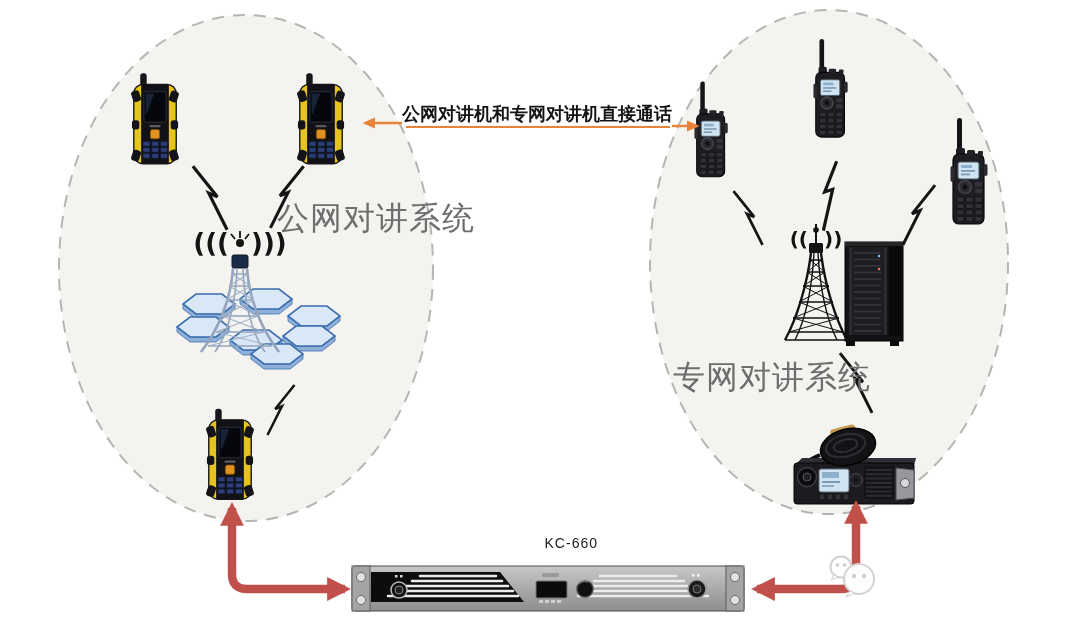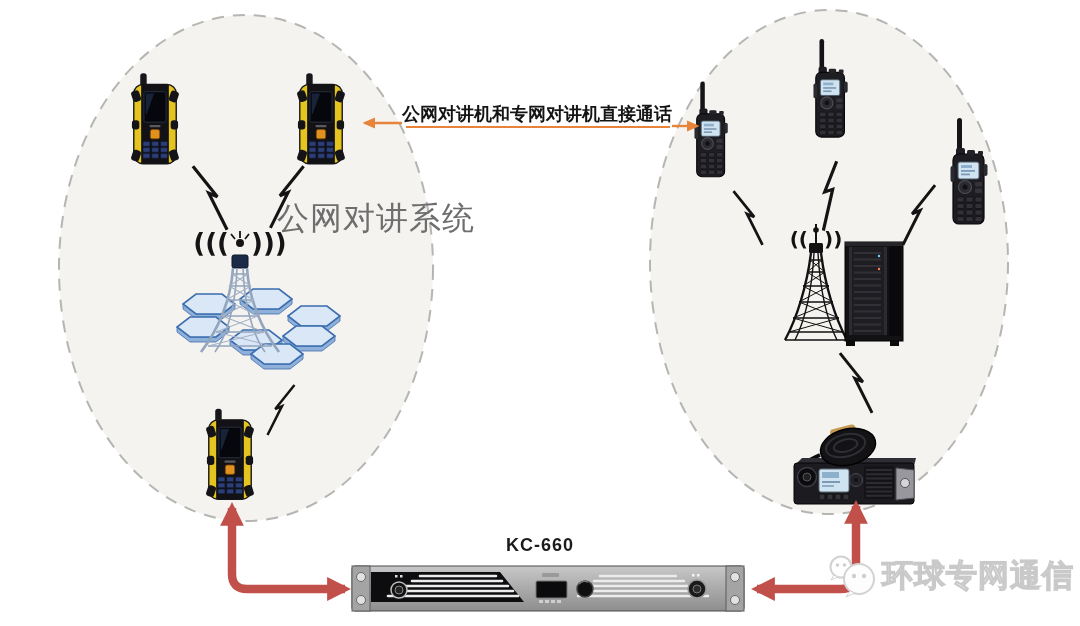--- a/index.html
+++ b/index.html
@@ -12,22 +12,22 @@
   .sys-label{
     font-size:32px;color:var(--label_gray,#6e6e6e);
     letter-spacing:1px;font-family:"Liberation Sans",sans-serif;
   }
   .direct-call{
     left:402px;top:102px;width:274px;text-align:left;
     font-size:18px;font-weight:bold;color:var(--text_black,#141414);
     font-family:"Liberation Serif",serif;
   }
   .kc-label{
-    left:506px;top:535px;width:92px;text-align:left;
-    font-size:18px;color:#1b1b1b;letter-spacing:1px;font-weight:bold;
+    left:506px;top:535px;width:92px;text-align:right;
+    font-size:14px;color:#1b1b1b;letter-spacing:1px;
   }
   .watermark{
     position:absolute;left:826px;top:551px;display:flex;align-items:center;gap:4px;
   }
   .watermark-text{
     font-size:31px;font-weight:bold;color:var(--watermark_white,#ffffff);
     -webkit-text-stroke:1.1px var(--watermark_outline,#c9c9c9);
     text-shadow:0 0 1px var(--watermark_outline,#c9c9c9);
     letter-spacing:1px;
   }
@@ -295,30 +295,30 @@
 
     <path class="orange-line" d="M402,123 L365,123" stroke-width="2.4" marker-end="url(#morange)"></path>
     <path class="orange-line" d="M406,127 L670,127" stroke-width="2.2"></path>
     <path class="orange-line" d="M672,126 L697,126" stroke-width="2.4" marker-end="url(#morange)"></path>
   </svg>
 
   <div class="lbl direct-call">公网对讲机和专网对讲机直接通话</div>
 
   <div class="lbl sys-label" style="left:277px;top:197px;">公网对讲系统</div>
 
+  <div class="lbl sys-label" style="left:673px;top:356px;">专网对讲系统</div>
 
   <div class="lbl kc-label">KC-660</div>
 
   <div class="watermark">
     <svg width="52" height="50" viewBox="0 0 52 50">
       <circle cx="15" cy="16" r="10.5" fill="#fefefe" stroke="#d2d2d2" stroke-width="2"></circle>
       <path d="M8,24 L5,29 L12,26 Z" fill="#fefefe" stroke="#d2d2d2" stroke-width="1"></path>
       <circle cx="11.5" cy="14" r="1.8" fill="#cfcfcf"></circle>
       <circle cx="18.5" cy="14" r="1.8" fill="#cfcfcf"></circle>
       <circle cx="33" cy="28" r="15" fill="#fdfdfd" stroke="#d2d2d2" stroke-width="2"></circle>
       <path d="M24,40 L20,46 L29,42 Z" fill="#fdfdfd" stroke="#d2d2d2" stroke-width="1"></path>
       <circle cx="28" cy="25" r="2.2" fill="#cfcfcf"></circle>
       <circle cx="38" cy="25" r="2.2" fill="#cfcfcf"></circle>
     </svg>
-    <span class="watermark-text">环球专网通信</span>
   </div>
 
 </div>
 
 </body></html>

